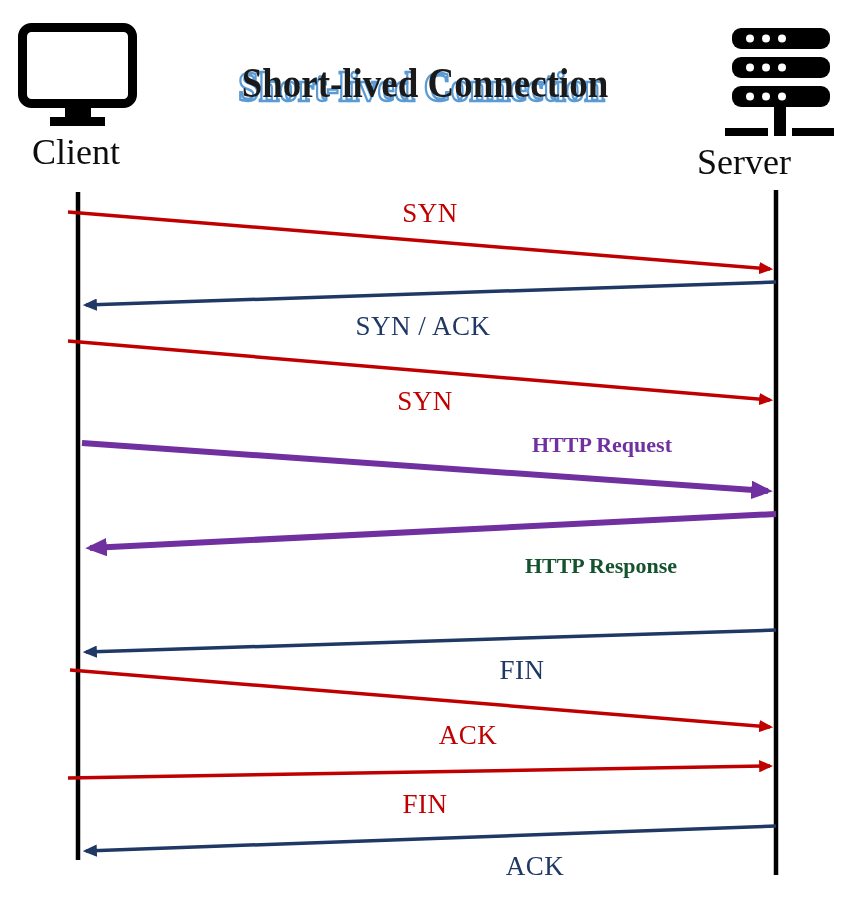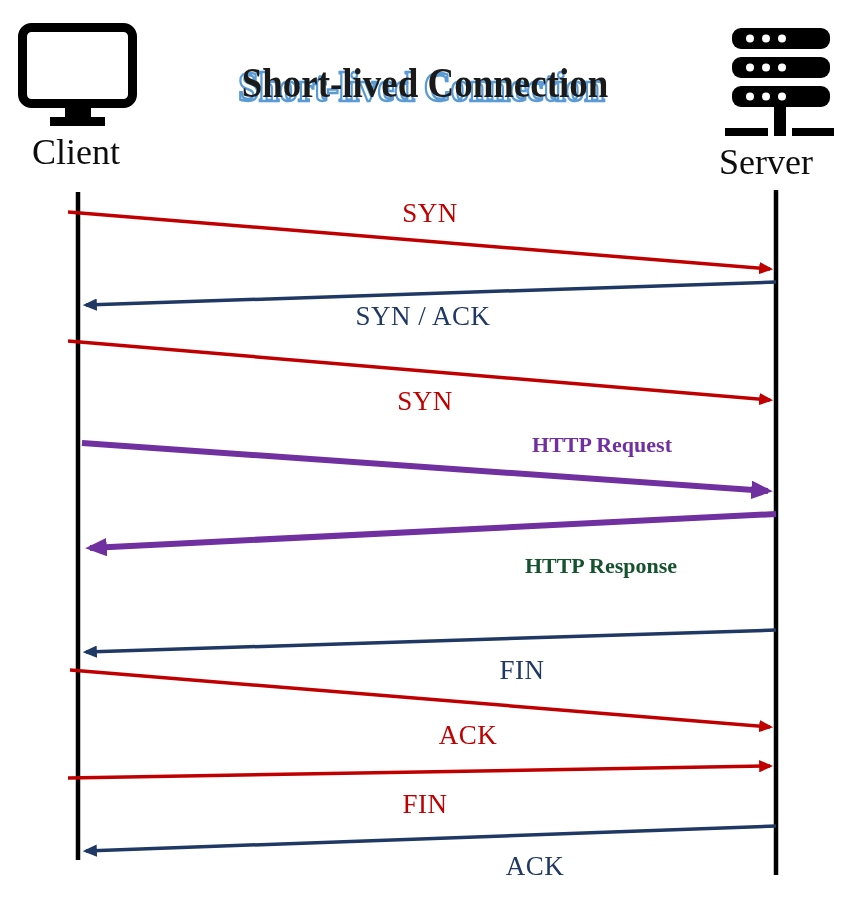--- a/index.html
+++ b/index.html
@@ -17,21 +17,21 @@
     position:absolute;left:0;right:0;top:0;
     color:#ffffff;-webkit-text-stroke:2.5px #5B9BD5;
     transform:translate(-4px,4px);
   }
   .title-main{position:relative;color:#1a1a1a;}
   
   .actor-label{
     position:absolute;font-size:36px;color:#0d0d0d;text-align:center;white-space:nowrap;
   }
   .client-label{left:0;width:152px;top:131px;}
-  .server-label{left:702px;width:128px;top:141px;}
+  .server-label{left:680px;width:128px;top:141px;}
   
   .layer{position:absolute;left:0;top:0;}
   
   .msg-label{
     position:absolute;transform:translate(-50%,-50%);
     font-size:27px;white-space:nowrap;letter-spacing:0.5px;
   }
   .msg-label.bold{font-weight:bold;font-size:22px;letter-spacing:0px;}
 </style>
 </head>
@@ -93,21 +93,21 @@
         <line x1="776" y1="514" x2="90" y2="548" stroke="#7030A0" stroke-width="6" marker-end="url(#arrow-purple)"></line>
         <line x1="776" y1="630" x2="86" y2="652" stroke="#1F3864" stroke-width="3.5" marker-end="url(#arrow-navy)"></line>
         <line x1="70" y1="670" x2="770" y2="727" stroke="#C00000" stroke-width="3.5" marker-end="url(#arrow-red)"></line>
         <line x1="68" y1="778" x2="770" y2="766" stroke="#C00000" stroke-width="3.5" marker-end="url(#arrow-red)"></line>
         <line x1="776" y1="826" x2="86" y2="851" stroke="#1F3864" stroke-width="3.5" marker-end="url(#arrow-navy)"></line>
       </g>
   </svg>
 
   <div class="layer" style="width:717px;height:897px;">
       <div class="msg-label" style="left: 430px; top: 213px; color: rgb(192, 0, 0);">SYN</div>
-      <div class="msg-label" style="left: 423px; top: 316px; color: rgb(31, 56, 100);">SYN / ACK</div>
+      <div class="msg-label" style="left: 423px; top: 326px; color: rgb(31, 56, 100);">SYN / ACK</div>
       <div class="msg-label" style="left: 425px; top: 401px; color: rgb(192, 0, 0);">SYN</div>
       <div class="msg-label bold" style="left: 602px; top: 445px; color: rgb(112, 48, 160);">HTTP Request</div>
       <div class="msg-label bold" style="left: 601px; top: 566px; color: #14532d;">HTTP Response</div>
       <div class="msg-label" style="left: 522px; top: 670px; color: rgb(31, 56, 100);">FIN</div>
       <div class="msg-label" style="left: 468px; top: 735px; color: rgb(192, 0, 0);">ACK</div>
       <div class="msg-label" style="left: 425px; top: 804px; color: rgb(192, 0, 0);">FIN</div>
       <div class="msg-label" style="left: 535px; top: 866px; color: rgb(31, 56, 100);">ACK</div>
     </div>
 
 </div>

